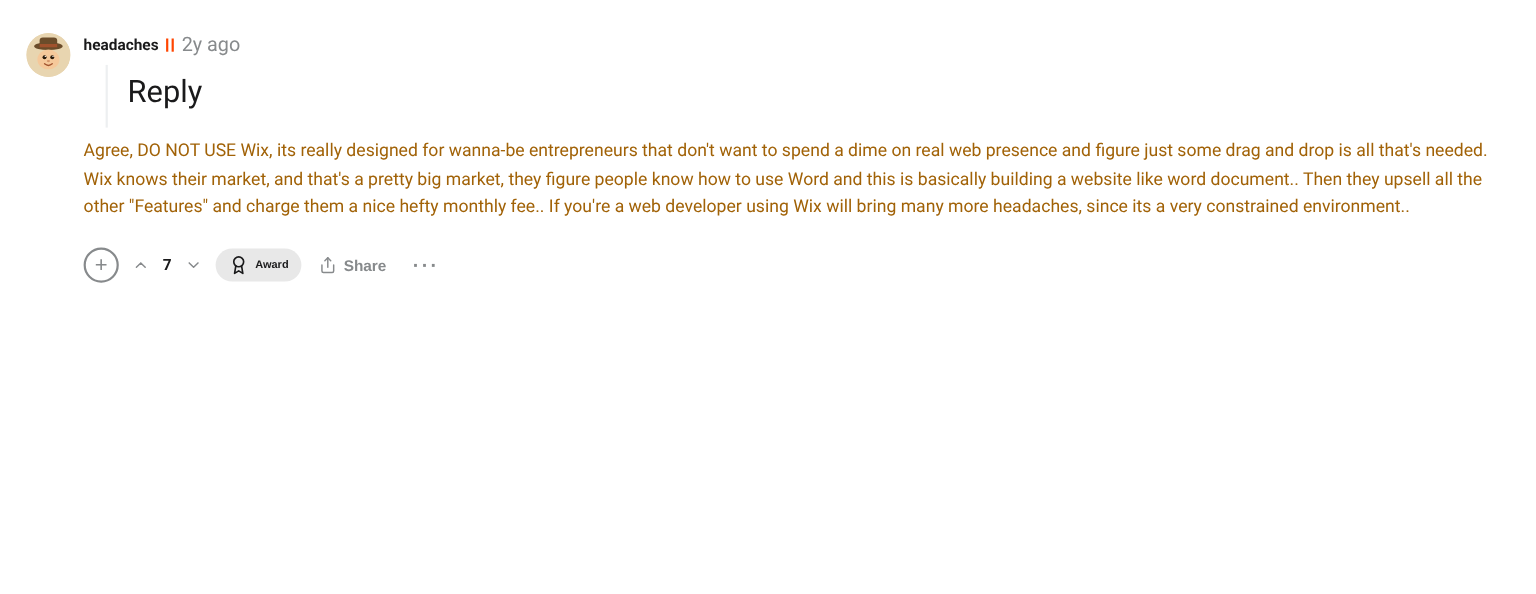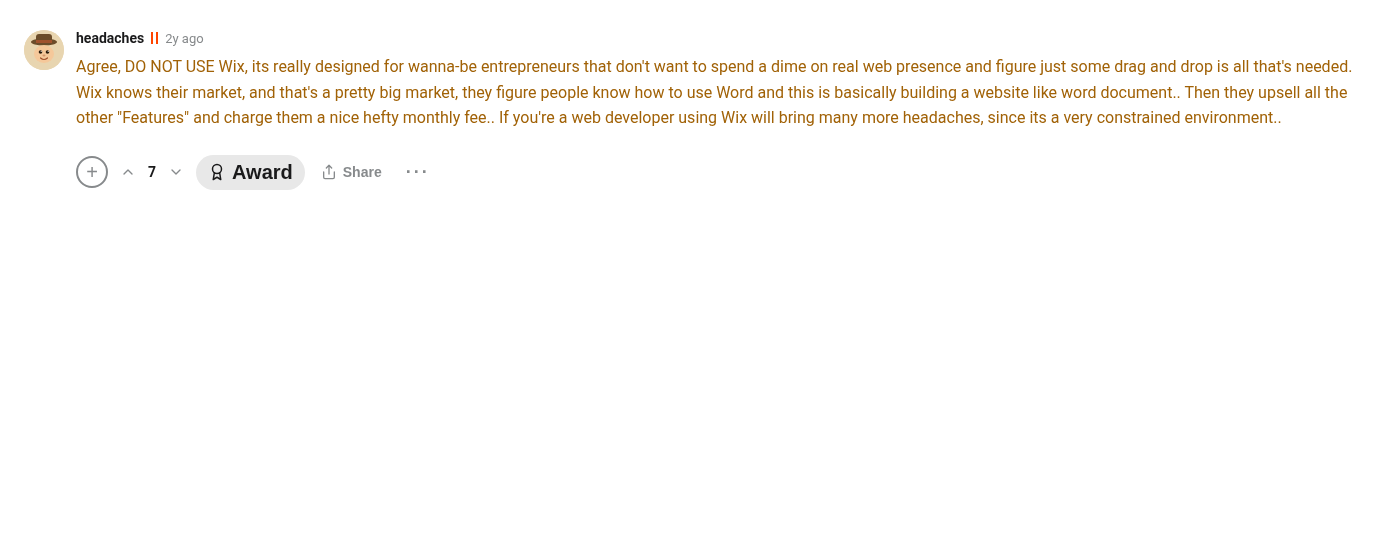--- a/index.html
+++ b/index.html
@@ -65,21 +65,21 @@
 
     .separator span {
       width: 2px;
       height: 12px;
       background: #ff4500;
       display: inline-block;
       margin: 0 1px;
     }
 
     .timestamp {
-      font-size: 13px;
+      font-size: 18px;
       color: #878a8c;
     }
 
     .comment-content-area {
       display: flex;
       flex-direction: row;
       gap: 0;
     }
 
     .thread-line-container {
@@ -167,21 +167,21 @@
 
     .award-btn {
       display: flex;
       align-items: center;
       gap: 6px;
       padding: 6px 12px;
       border-radius: 20px;
       border: none;
       background: #e8e8e8;
       cursor: pointer;
-      font-size: 20px;
+      font-size: 10px;
       font-weight: 700;
       color: #1a1a1b;
     }
 
     .share-btn {
       display: flex;
       align-items: center;
       gap: 6px;
       padding: 6px 8px;
       border-radius: 20px;
@@ -239,20 +239,30 @@
 
     <div class="comment-header">
       <span class="username">headaches</span>
       <span class="separator">
         <span></span>
           <span></span>
       </span>
       <span class="timestamp">2y ago</span>
     </div>
 
+    <div class="comment-content-area">
+
+      <div class="thread-line-container">
+        <div class="thread-line"></div>
+      </div>
+
+      <div class="reply-and-content">
+        <div class="reply-label">Reply</div>
+      </div>
+    </div>
 
     <p class="comment-text">Agree, DO NOT USE Wix, its really designed for wanna-be entrepreneurs that don't want to spend a dime on real web presence and figure just some drag and drop is all that's needed. Wix knows their market, and that's a pretty big market, they figure people know how to use Word and this is basically building a website like word document.. Then they upsell all the other "Features" and charge them a nice hefty monthly fee.. If you're a web developer using Wix will bring many more headaches, since its a very constrained environment..</p>
 
     <div class="action-bar">
 
       <button class="expand-btn">
         <span>+</span>
       </button>
 
       <div class="vote-area">

